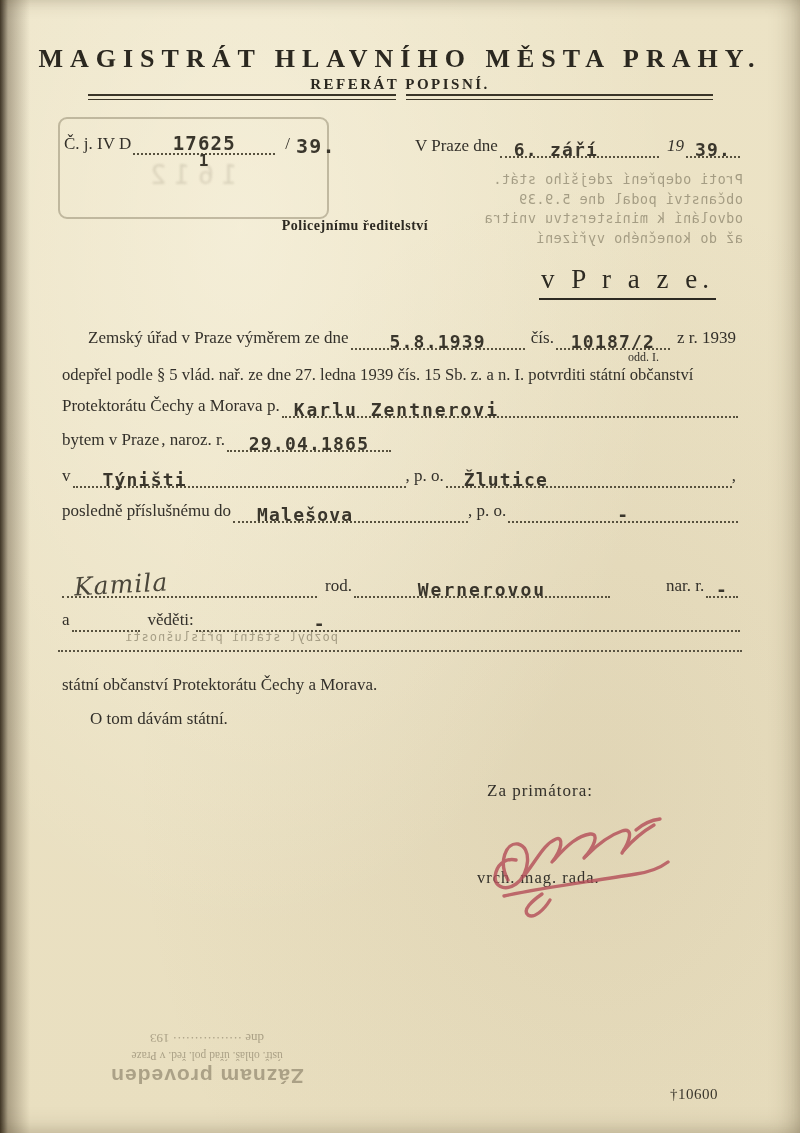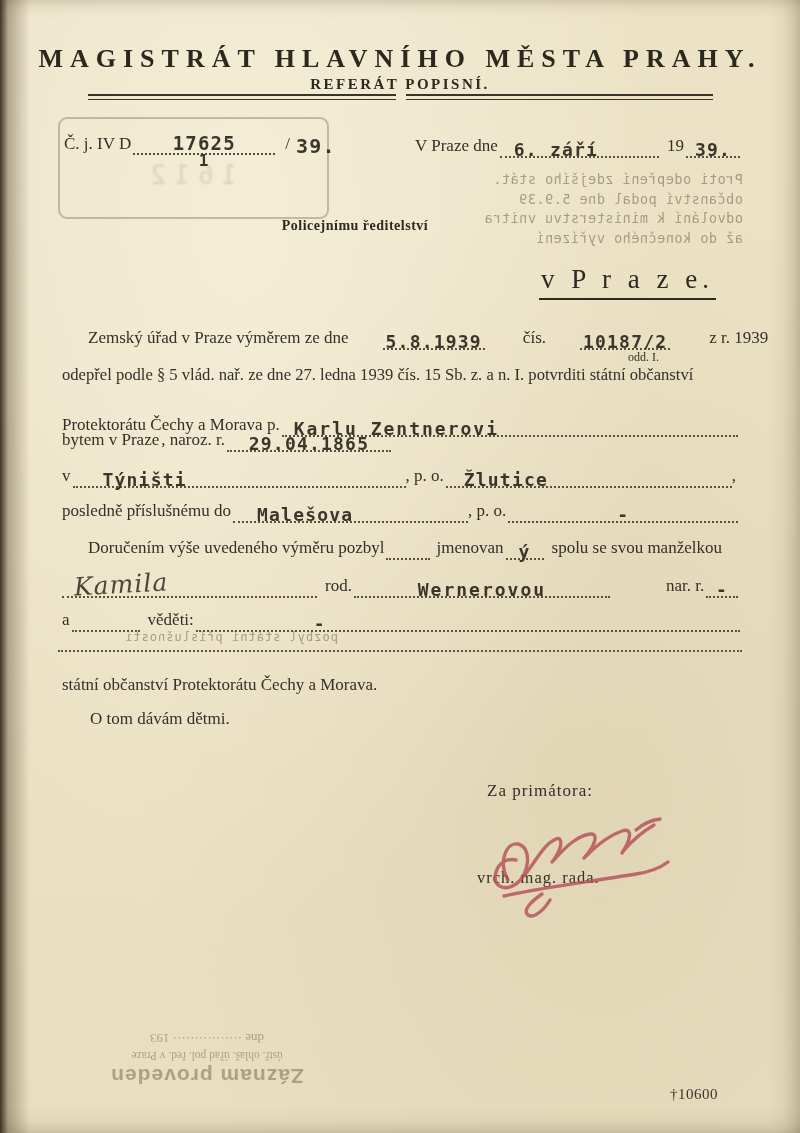--- a/index.html
+++ b/index.html
@@ -135,47 +135,47 @@
     </span>
     <span class="cj-slash">/</span>
     <span class="typed cj-year">39.</span>
   </div>
 
   <div class="row dateline">
     <span class="lbl">V Praze dne</span>
     <span class="fill left grow" style="max-width:175px;padding-left:14px;">
       <span class="typed">6. září</span>
     </span>
-    <span class="lbl" style="padding-left:8px;">19</span>
+    <span class="lbl" style="padding-left:8px;font-style:italic;">19</span>
     <span class="fill" style="width:48px;">
       <span class="typed">39.</span>
     </span>
   </div>
 
   <div class="abs addr-main">Policejnímu ředitelství</div>
   <div class="abs addr-city">v P r a z e.</div>
 
-  <div class="row" style="left:88px;right:62px;top:326px;gap:32px;">
+  <div class="row" style="left:88px;right:62px;top:326px;">
     <span class="lbl">Zemský úřad v Praze výměrem ze dne</span>
     <span class="fill grow">
       <span class="typed">5.8.1939</span>
     </span>
     <span class="lbl" style="padding-left:6px;">čís.</span>
     <span class="fill" style="width:108px;">
       <span class="typed">10187/2</span>
     </span>
     <span class="lbl" style="padding-left:7px;">z r. 1939</span>
   </div>
   <div class="abs odd">odd. I.</div>
 
   <div class="row" style="left:62px;top:364px;font-size:16.6px;">
     <span>odepřel podle § 5 vlád. nař. ze dne 27. ledna 1939 čís. 15 Sb. z. a n. I. potvrditi státní občanství</span>
   </div>
 
-  <div class="row" style="left:62px;right:62px;top:413px;">
+  <div class="row" style="left:62px;right:62px;top:394px;">
     <span class="lbl">Protektorátu Čechy a Morava p.</span>
     <span class="fill left grow" style="padding-left:12px;">
       <span class="typed" style="letter-spacing:2px;">Karlu Zentnerovi</span>
     </span>
   </div>
 
   <div class="row" style="left:62px;right:62px;top:428px;">
     <span class="lbl">bytem v Praze</span>
     <span class="lbl">, naroz. r.</span>
     <span class="fill" style="width:158px;">
@@ -199,29 +199,20 @@
     <span class="lbl">posledně příslušnému do</span>
     <span class="fill left" style="width:208px;padding-left:24px;">
       <span class="typed">Malešova</span>
     </span>
     <span class="lbl">, p. o.</span>
     <span class="fill grow">
       <span class="typed">-</span>
     </span>
   </div>
 
-  <div class="row" style="left:88px;right:62px;top:536px;">
-    <span class="lbl">Doručením výše uvedeného výměru pozbyl</span>
-    <span class="fill" style="width:38px;"></span>
-    <span class="lbl" style="padding-left:6px;">jmenovan</span>
-    <span class="fill" style="width:32px;">
-      <span class="typed">ý</span>
-    </span>
-    <span class="lbl" style="padding-left:8px;">spolu se svou manželkou</span>
-  </div>
 
   <div class="row" style="left:62px;right:62px;top:568px;height:30px;">
     <span class="fill left" style="width:240px;padding-left:12px;">
       <span class="hand">Kamila</span>
     </span>
     <span class="lbl" style="padding-left:8px;">rod.</span>
     <span class="fill" style="width:250px;">
       <span class="typed" style="letter-spacing:2px;">Wernerovou</span>
     </span>
     <span class="lbl" style="padding-left:8px;margin-left:48px;">nar. r.</span>
@@ -240,21 +231,21 @@
   </div>
 
   <div class="abs bleed mirror bleed-detmi">pozbyl státní příslušnosti</div>
 
   <div class="abs divider"></div>
 
   <div class="row" style="left:62px;top:674px;">
     <span>státní občanství Protektorátu Čechy a Morava.</span>
   </div>
   <div class="row" style="left:90px;top:708px;">
-    <span>O tom dávám dětmi.</span>
+    <span>O tom dávám státní.</span>
   </div>
 
   <div class="abs za">Za primátora:</div>
   <div class="abs vrch">vrch. mag. rada.</div>
 
   <svg class="abs sig-svg" width="210" height="110" viewBox="0 0 210 110">
     <g fill="none" stroke="#b5505a" stroke-width="3.4" stroke-linecap="round" opacity="0.82">
       <path d="M30,66 C20,48 28,28 40,30 C54,33 52,60 38,70 C26,78 14,72 18,58 C21,48 30,44 38,46"></path>
       <path d="M46,62 C60,44 66,30 78,25 C86,22 84,36 74,48"></path>
       <path d="M76,46 C90,30 100,22 112,20 C122,19 116,33 106,44"></path>

